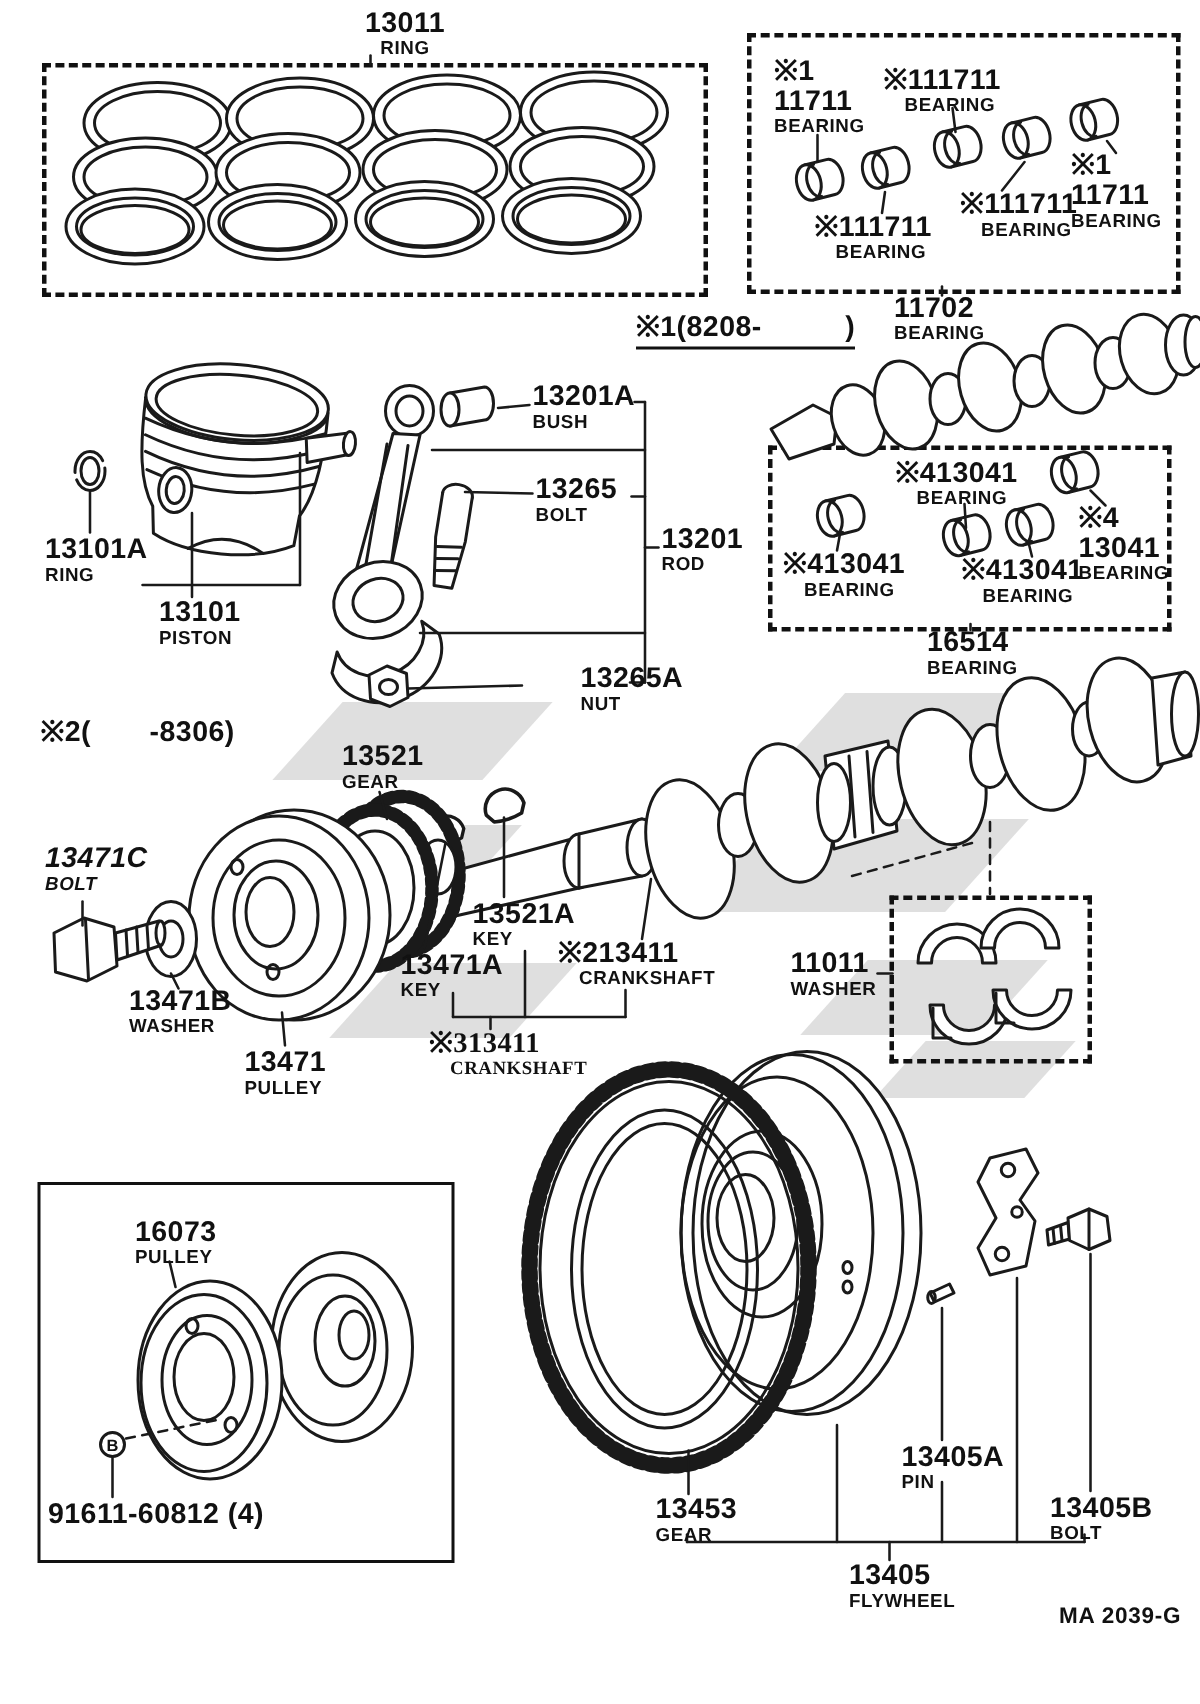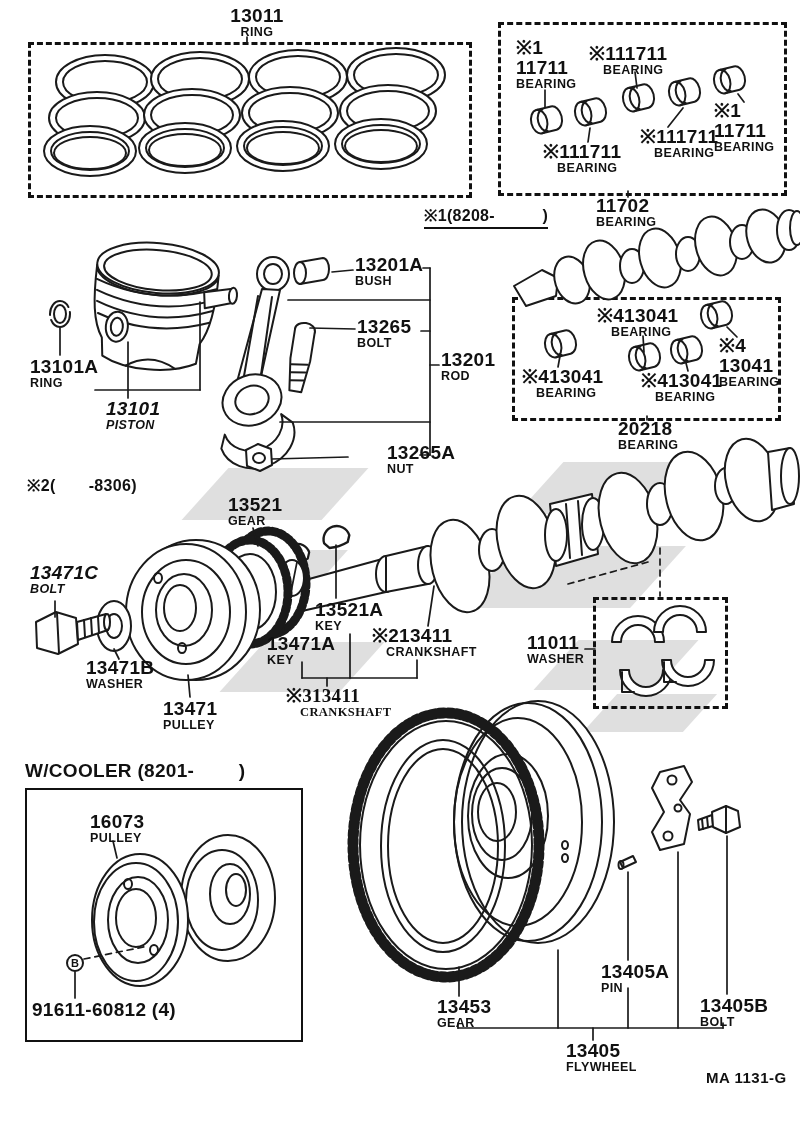--- a/index.html
+++ b/index.html
@@ -15,21 +15,21 @@
   svg#art .t2{stroke-width:11;stroke-dasharray:4.5 4;}
   svg#art text{stroke:none;fill:#111;font:bold 11px "Liberation Sans",sans-serif;}
   .box{position:absolute;z-index:1;background:transparent;}
   .box.dash{border:3px dashed #111;}
   .box.solid{border:2px solid #111;}
   .lbl{position:absolute;z-index:2;line-height:1.04;white-space:nowrap;}
   .lbl .num{font-weight:bold;font-size:19px;letter-spacing:.3px;}
   .lbl .sub{font-weight:bold;font-size:12.5px;letter-spacing:.4px;}
   .lbl .sub.ind{margin-left:14px;}
   .lbl.center{text-align:center;}
-  .note{position:absolute;z-index:2;font-weight:bold;font-size:16px;white-space:pre;
+  .note{position:absolute;z-index:2;font-weight:bold;font-size:19px;white-space:pre;
         letter-spacing:.3px;padding-bottom:1px;}
   .note.u{border-bottom:2.5px solid #111;}
   .title{position:absolute;z-index:2;font-weight:bold;font-size:19px;white-space:pre;letter-spacing:.3px;}
   .footer{position:absolute;z-index:2;font-weight:bold;font-size:15px;letter-spacing:.5px;}
 </style>
 </head>
 <body>
 
 <div id="page">
 
@@ -344,21 +344,21 @@
       <line class="ld" x1="628" y1="988" x2="628" y2="1028"></line>
       <line class="ld" x1="678" y1="852" x2="678" y2="1028"></line>
       <line class="ld" x1="727" y1="836" x2="727" y2="994"></line>
       <line class="ld" x1="458" y1="1023" x2="458" y2="1028"></line>
       <line class="ld" x1="723" y1="1023" x2="723" y2="1028"></line>
       <line class="ld" x1="458" y1="1028" x2="723" y2="1028"></line>
       <line class="ld" x1="593" y1="1028" x2="593" y2="1040"></line>
     </g>
   </svg>
 
-  <div class="lbl center" style="left:197px;top:6px;width:120px;">
+  <div class="lbl center" style="left:210px;top:6px;width:120px;">
     <div class="num">13011</div>
     <div class="sub">RING</div>
   </div>
 
   <div class="lbl" style="left:516px;top:38px;">
     <div class="num">※1</div>
     <div class="num">11711</div>
     <div class="sub">BEARING</div>
   </div>
   <div class="lbl" style="left:589px;top:44px;">
@@ -383,21 +383,21 @@
     <div class="num">11702</div>
     <div class="sub">BEARING</div>
   </div>
 
   <div class="note u" style="left:424px;top:204px;">※1(8208-          )</div>
 
   <div class="lbl" style="left:30px;top:357px;">
     <div class="num">13101A</div>
     <div class="sub">RING</div>
   </div>
-  <div class="lbl" style="left:106px;top:399px;font-style:italic;">
+  <div class="lbl" style="left:106px;top:399px;">
     <div class="num">13101</div>
     <div class="sub">PISTON</div>
   </div>
   <div class="lbl" style="left:355px;top:255px;">
     <div class="num">13201A</div>
     <div class="sub">BUSH</div>
   </div>
   <div class="lbl" style="left:357px;top:317px;">
     <div class="num">13265</div>
     <div class="sub">BOLT</div>
@@ -423,21 +423,21 @@
   <div class="lbl" style="left:522px;top:367px;">
     <div class="num">※413041</div>
     <div class="sub ind">BEARING</div>
   </div>
   <div class="lbl" style="left:641px;top:371px;">
     <div class="num">※413041</div>
     <div class="sub ind">BEARING</div>
   </div>
 
   <div class="lbl" style="left:618px;top:419px;">
-    <div class="num">20218</div>
+    <div class="num">16514</div>
     <div class="sub">BEARING</div>
   </div>
 
   <div class="note" style="left:27px;top:474px;">※2(       -8306)</div>
 
   <div class="lbl" style="left:228px;top:495px;">
     <div class="num">13521</div>
     <div class="sub">GEAR</div>
   </div>
   <div class="lbl" style="left:30px;top:563px;font-style:italic;">
@@ -466,21 +466,20 @@
   </div>
   <div class="lbl" style="left:286px;top:686px;font-family:Liberation Serif, serif;">
     <div class="num">※313411</div>
     <div class="sub ind">CRANKSHAFT</div>
   </div>
   <div class="lbl" style="left:527px;top:633px;">
     <div class="num">11011</div>
     <div class="sub">WASHER</div>
   </div>
 
-  <div class="title" style="left:25px;top:760px;">W/COOLER (8201-        )</div>
   <div class="lbl" style="left:90px;top:812px;">
     <div class="num">16073</div>
     <div class="sub">PULLEY</div>
   </div>
   <div class="lbl" style="left:32px;top:1000px;">
     <div class="num">91611-60812 (4)</div>
   </div>
 
   <div class="lbl" style="left:437px;top:997px;">
     <div class="num">13453</div>
@@ -492,14 +491,14 @@
   </div>
   <div class="lbl" style="left:700px;top:996px;">
     <div class="num">13405B</div>
     <div class="sub">BOLT</div>
   </div>
   <div class="lbl" style="left:566px;top:1041px;">
     <div class="num">13405</div>
     <div class="sub">FLYWHEEL</div>
   </div>
 
-  <div class="footer" style="left:706px;top:1069px;">MA 1131-G</div>
+  <div class="footer" style="left:706px;top:1069px;">MA 2039-G</div>
 </div>
 
 </body></html>

